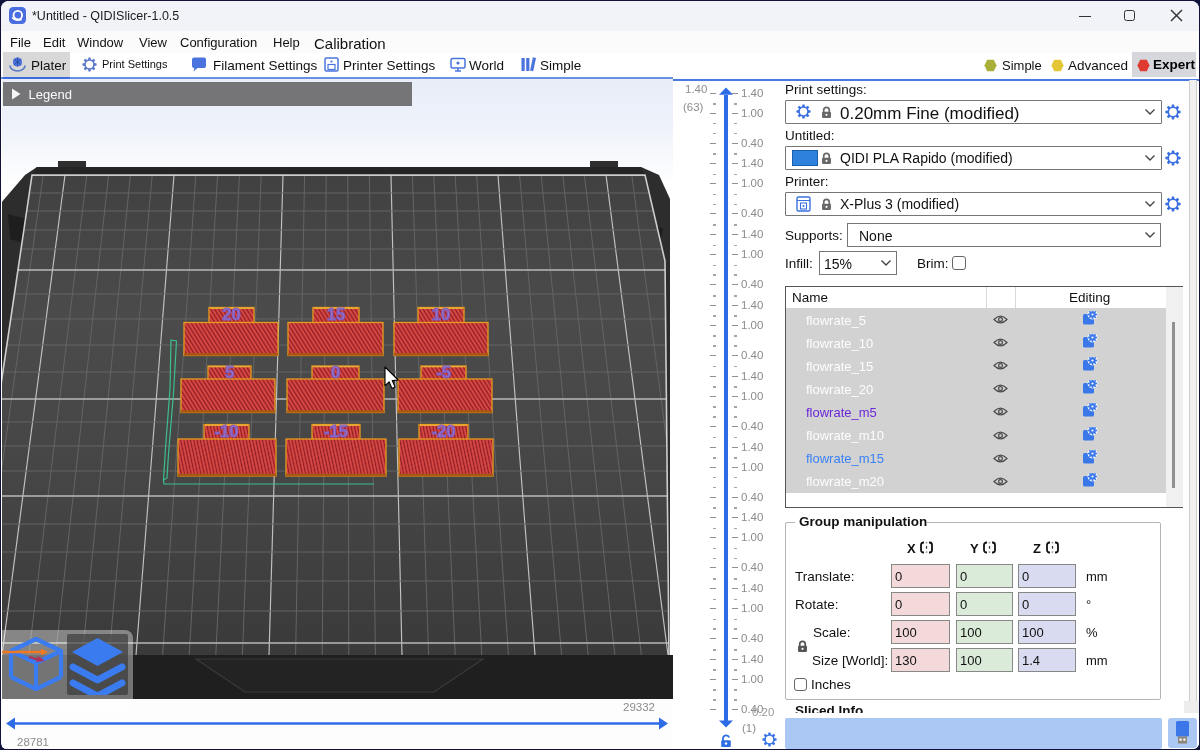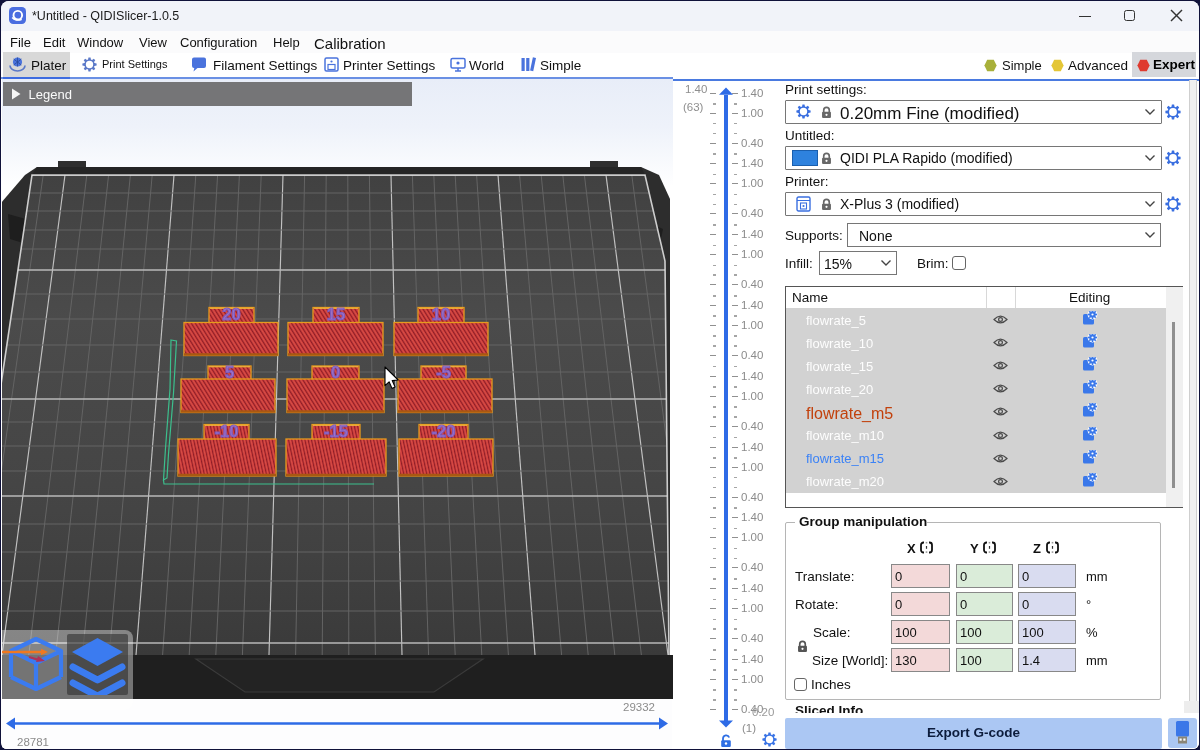--- a/index.html
+++ b/index.html
@@ -541,21 +541,21 @@
         <circle cx="7.5" cy="5.5" r="1.9" fill="none" stroke="#4a4a4a" stroke-width="1.2"></circle>
       </svg>
 <svg width="16" height="15" viewBox="0 0 16 15" style="position:absolute;left:1081px;top:379.3px">
         <rect x="1" y="3" width="11" height="10.5" rx="1.6" fill="#3a78ea"></rect>
         <circle cx="10.5" cy="3.5" r="5.4" fill="#ffffff" opacity="0"></circle>
         <path d="M5 3.5 a5.5 5.5 0 1 0 11 0 a5.5 5.5 0 1 0 -11 0 Z" fill="none"></path>
         <circle cx="10.5" cy="3.5" r="4.9" fill="#fff" stroke="none"></circle>
         <path d="M 15.04 2.78 L 15.04 4.22 L 13.58 4.38 L 13.30 5.05 L 14.22 6.20 L 13.20 7.22 L 12.05 6.30 L 11.38 6.58 L 11.22 8.04 L 9.78 8.04 L 9.62 6.58 L 8.95 6.30 L 7.80 7.22 L 6.78 6.20 L 7.70 5.05 L 7.42 4.38 L 5.96 4.22 L 5.96 2.78 L 7.42 2.62 L 7.70 1.95 L 6.78 0.80 L 7.80 -0.22 L 8.95 0.70 L 9.62 0.42 L 9.78 -1.04 L 11.22 -1.04 L 11.38 0.42 L 12.05 0.70 L 13.20 -0.22 L 14.22 0.80 L 13.30 1.95 L 13.58 2.62 Z" fill="#3a78ea"></path>
         <circle cx="10.5" cy="3.5" r="1.1" fill="#fff"></circle>
       </svg>
-<div style="position:absolute;left:805px;top:403.9px;font-size:16px;color:#c2410c;font-weight:normal;white-space:nowrap;">flowrate_m5</div>
+<div style="position:absolute;left:805px;top:403.9px;font-size:13px;color:#6d28d9;font-weight:normal;white-space:nowrap;">flowrate_m5</div>
 <svg width="15" height="11" viewBox="0 0 15 11" style="position:absolute;left:992px;top:405.4px">
         <path d="M1 5.5 Q7.5 -1.2 14 5.5 Q7.5 12.2 1 5.5 Z" fill="none" stroke="#4a4a4a" stroke-width="1.2"></path>
         <circle cx="7.5" cy="5.5" r="1.9" fill="none" stroke="#4a4a4a" stroke-width="1.2"></circle>
       </svg>
 <svg width="16" height="15" viewBox="0 0 16 15" style="position:absolute;left:1081px;top:402.4px">
         <rect x="1" y="3" width="11" height="10.5" rx="1.6" fill="#3a78ea"></rect>
         <circle cx="10.5" cy="3.5" r="5.4" fill="#ffffff" opacity="0"></circle>
         <path d="M5 3.5 a5.5 5.5 0 1 0 11 0 a5.5 5.5 0 1 0 -11 0 Z" fill="none"></path>
         <circle cx="10.5" cy="3.5" r="4.9" fill="#fff" stroke="none"></circle>
         <path d="M 15.04 2.78 L 15.04 4.22 L 13.58 4.38 L 13.30 5.05 L 14.22 6.20 L 13.20 7.22 L 12.05 6.30 L 11.38 6.58 L 11.22 8.04 L 9.78 8.04 L 9.62 6.58 L 8.95 6.30 L 7.80 7.22 L 6.78 6.20 L 7.70 5.05 L 7.42 4.38 L 5.96 4.22 L 5.96 2.78 L 7.42 2.62 L 7.70 1.95 L 6.78 0.80 L 7.80 -0.22 L 8.95 0.70 L 9.62 0.42 L 9.78 -1.04 L 11.22 -1.04 L 11.38 0.42 L 12.05 0.70 L 13.20 -0.22 L 14.22 0.80 L 13.30 1.95 L 13.58 2.62 Z" fill="#3a78ea"></path>
@@ -669,21 +669,20 @@
         <rect x="2.2" y="7.2" width="9.6" height="6.8" rx="1.2" fill="#555"></rect>
         <circle cx="7" cy="10.5" r="1.2" fill="#fff"></circle>
       </svg>
 <div style="position:absolute;left:793px;top:677px;width:13px;height:13px;border:1px solid #666;background:#fff;border-radius:3px"></div>
 <div style="position:absolute;left:810px;top:676px;font-size:13.5px;color:#111;font-weight:normal;white-space:nowrap;">Inches</div>
 <div style="position:absolute;left:794px;top:702px;width:120px;height:10px;overflow:hidden;font-size:13.5px;font-weight:bold;color:#111">Sliced Info</div>
 <div style="position:absolute;left:1188px;top:79px;width:8px;height:633px;background:#f0f0f0;border-left:1px solid #cfcfcf;border-right:1px solid #cfcfcf"></div>
 <div style="position:absolute;left:1183px;top:700px;width:15px;height:12px;background:#ededed"></div>
 <div style="position:absolute;left:784px;top:712px;width:414px;height:37px;background:#fff"></div>
 <div style="position:absolute;left:784px;top:717px;width:377px;height:31px;background:#abc7f3;border-radius:2px"></div>
-<div style="position:absolute;left:784px;top:724px;width:377px;text-align:center;font-size:13.5px;font-weight:bold;color:#0c1c3c">Export G-code</div>
 <div style="position:absolute;left:1167px;top:717px;width:29px;height:30px;background:#abc7f3;border-radius:3px"></div>
 <svg width="22" height="26" viewBox="0 0 22 26" style="position:absolute;left:1171px;top:719px">
         <rect x="4" y="1" width="13" height="15.5" rx="1.5" fill="#3b77e8"></rect>
         <rect x="6" y="16.5" width="9" height="7" fill="#8a8578"></rect>
         <rect x="7.5" y="18.5" width="2.2" height="2.2" fill="#fff"></rect>
         <rect x="11.3" y="18.5" width="2.2" height="2.2" fill="#fff"></rect>
       </svg>
 </div>
   </div>
 </body></html>

